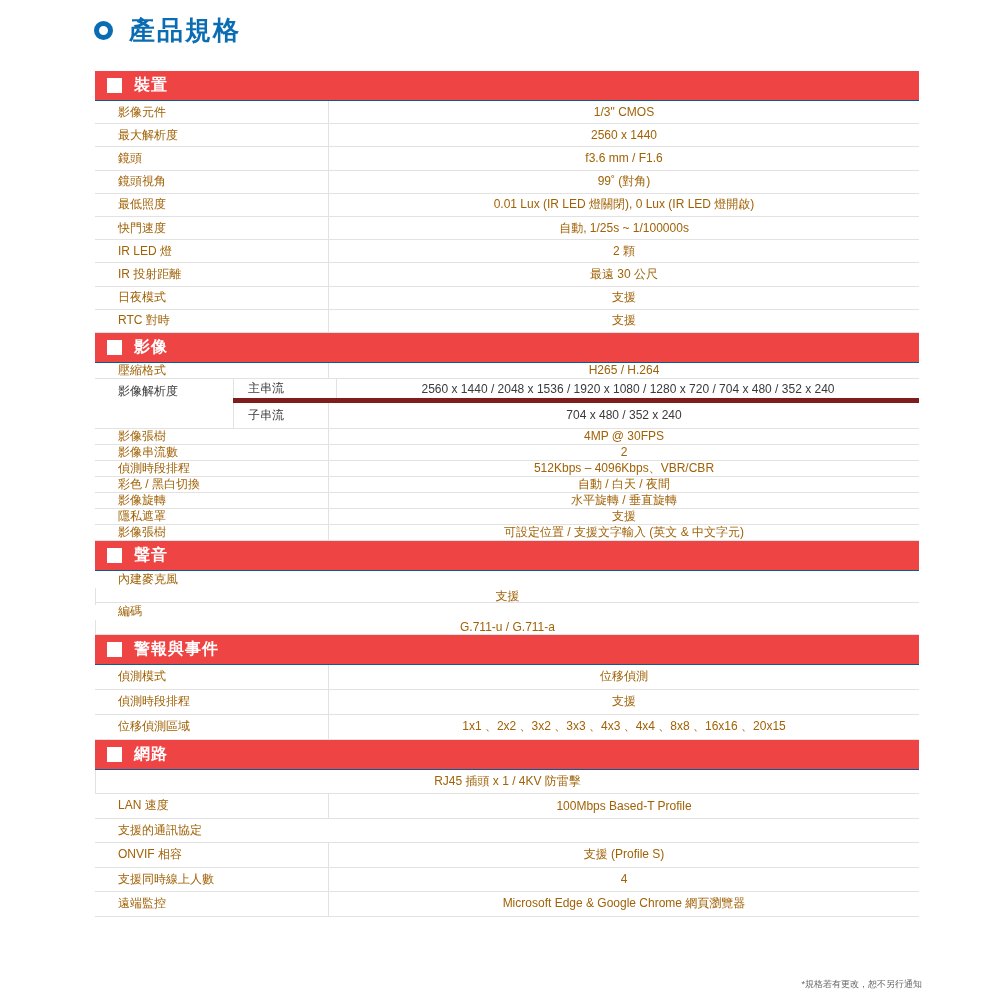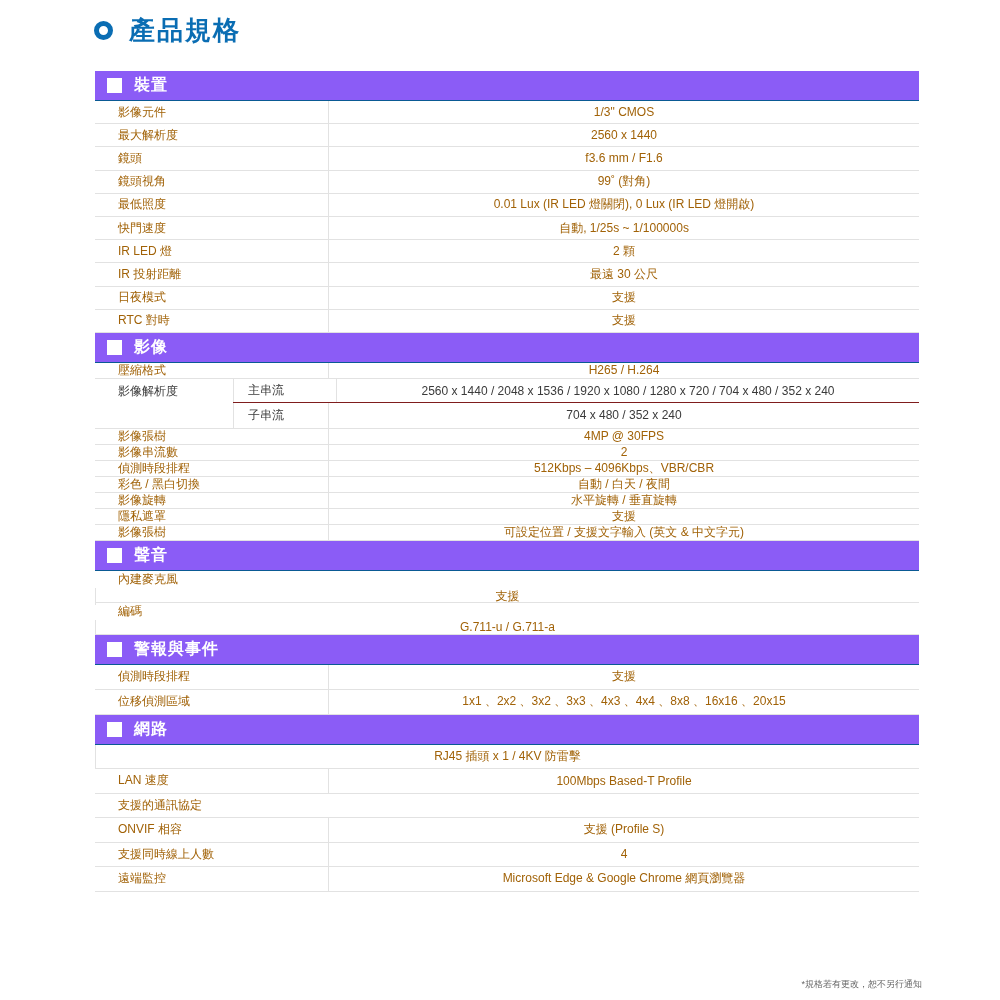--- a/index.html
+++ b/index.html
@@ -16,21 +16,21 @@
     margin-right: 16px;
   }
   .title-text {
     font-size: 26px; font-weight: bold; color: #0a6db3; letter-spacing: 2px;
   }
 
   .spec-table {
     position: absolute; left: 95px; top: 71px; width: 824px;
   }
   .section-header {
-    background: #8b5cf6; color: #ffffff;
+    background: #ef4444; color: #ffffff;
     height: 30px; display: flex; align-items: center;
     padding-left: 12px;
     border-bottom: 1px solid #0a5a94;
   }
   .section-header .sq {
     width: 15px; height: 15px; background: #ffffff; margin-right: 12px;
   }
   .section-header .sh-label {
     font-size: 16px; font-weight: bold; letter-spacing: 1px;
   }
@@ -60,21 +60,21 @@
 
   .group-res { display: flex; border-bottom: 1px solid #e2e2e2; }
   .group-res .g-label {
     width: 138px; padding-left: 23px; padding-top: 4px;
     font-size: 12px; color: #3a3a3a;
   }
   .group-res .g-rows { flex: 1; }
   .group-res .g-row {
     display: flex; height: 24.4px; font-size: 12px; color: #3a3a3a;
   }
-  .group-res .g-row:first-child { border-bottom: 1px solid #7f1d1d; gap: 8px; }
+  .group-res .g-row:first-child { border-bottom: 5px solid #7f1d1d; gap: 8px; }
   .group-res .g-row .cell-sub { width: 95px; }
 
   .footnote {
     position: absolute; right: 78px; top: 978px;
     font-size: 9px; color: #666666;
   }
 </style>
 </head>
 <body>
 
@@ -191,20 +191,24 @@
   <div class="row ra">
       <div class="cell-label">編碼</div>
       <div class="cell-value">G.711-u / G.711-a</div>
     </div>
 
   <div class="section-header">
     <div class="sq"></div>
     <span class="sh-label">警報與事件</span>
   </div>
   <div class="row rv">
+      <div class="cell-label">偵測模式</div>
+      <div class="cell-value">位移偵測</div>
+    </div>
+  <div class="row rv">
       <div class="cell-label">偵測時段排程</div>
       <div class="cell-value">支援</div>
     </div>
   <div class="row rv">
       <div class="cell-label">位移偵測區域</div>
       <div class="cell-value">1x1 、2x2 、3x2 、3x3 、4x3 、4x4 、8x8 、16x16 、20x15</div>
     </div>
 
   <div class="section-header">
     <div class="sq"></div>

